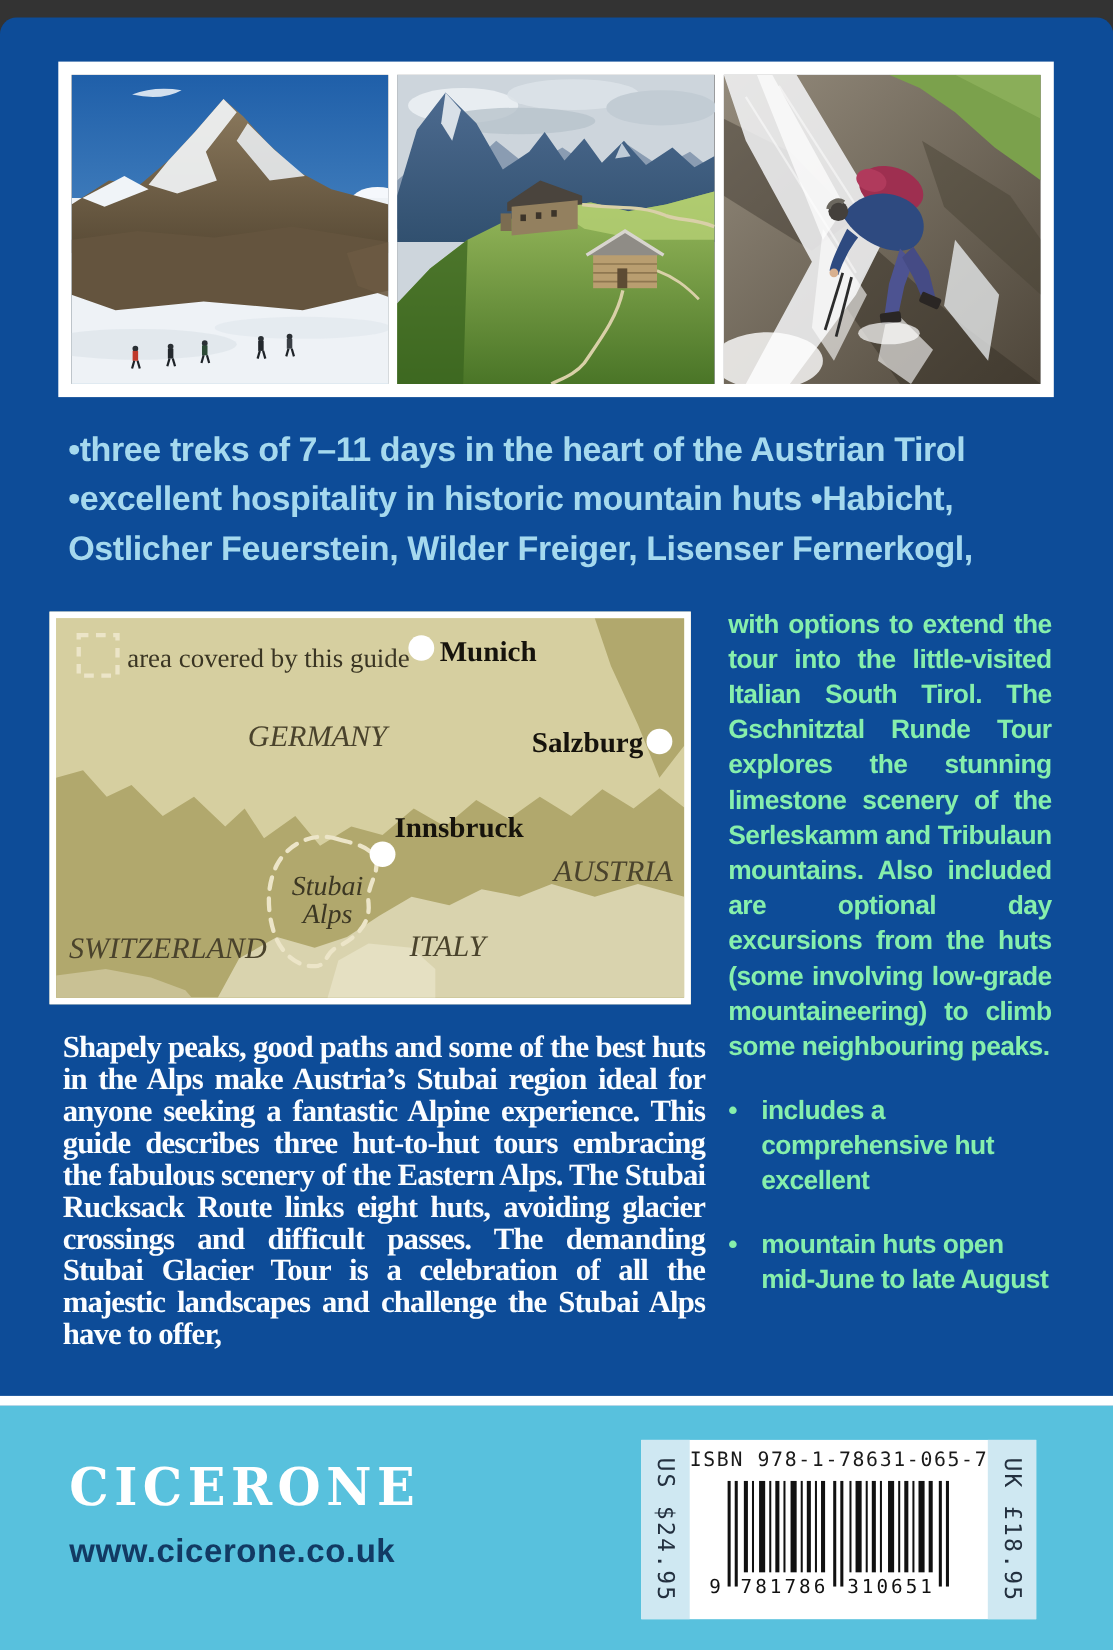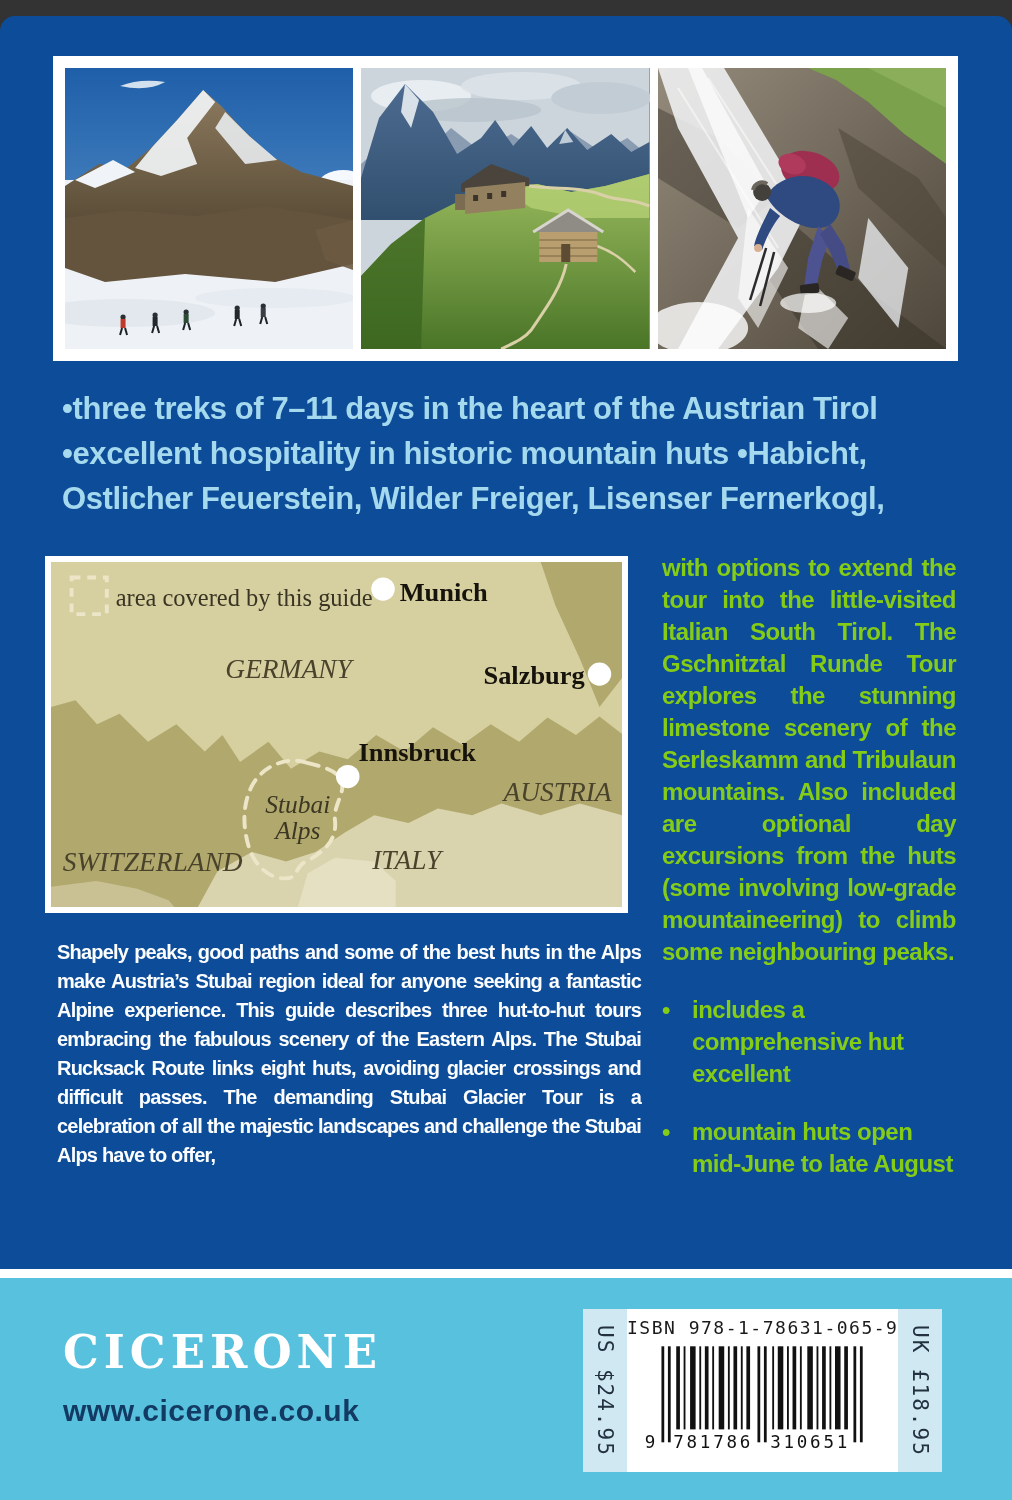--- a/index.html
+++ b/index.html
@@ -29,26 +29,26 @@
     background:#d6cfa0;border:6px solid #ffffff;
   }
   .map-frame svg{display:block;width:100%;height:100%;}
   .map-country{font-family:"Liberation Serif",serif;font-style:italic;font-size:28px;fill:#4a432c;}
   .map-city{font-family:"Liberation Serif",serif;font-weight:bold;font-size:27px;fill:#16130c;}
   .map-legend{font-family:"Liberation Serif",serif;font-size:25px;fill:#3a3523;}
   .map-region{font-family:"Liberation Serif",serif;font-style:italic;font-size:26px;fill:#3c3723;}
   
   .left-paragraph{
     position:absolute;left:57px;top:922px;width:584px;
-    color:#fbfdff;font-size:20px;font-weight:bold;line-height:29px;
-    letter-spacing:-0.8px;text-align:justify;
+    color:#fbfdff;font-size:28px;font-weight:bold;line-height:29px;
+    letter-spacing:-0.8px;text-align:justify;font-family:Liberation Serif, serif;
   }
   .right-col{
     position:absolute;left:662px;top:536px;width:294px;
-    color:#84cc16;font-size:24px;font-weight:bold;line-height:32px;
+    color:#86efac;font-size:24px;font-weight:bold;line-height:32px;
     letter-spacing:-0.5px;
   }
   .right-paragraph{text-align:justify;}
   .right-bullets{margin-top:26px;}
   .rbullet{display:flex;margin-bottom:26px;}
   .rbullet .dot{width:30px;flex:0 0 30px;}
   
   .divider-line{position:absolute;left:0;top:1253px;width:1012px;height:9px;background:#ffffff;}
   .footer-band{position:absolute;left:0;top:1262px;width:1012px;height:238px;background:#58c1dd;}
   .logo{
@@ -294,21 +294,21 @@
 
   <div class="divider-line"></div>
   <div class="footer-band"></div>
 
   <div class="logo">CICERONE</div>
   <div class="website">www.cicerone.co.uk</div>
 
   <div class="barcode-panel">
     <div class="price-strip">US $24.95</div>
     <div class="barcode-center">
-      <div class="isbn">ISBN 978-1-78631-065-9</div>
+      <div class="isbn">ISBN 978-1-78631-065-7</div>
       <svg width="240" height="112" viewBox="0 0 260 112">
         <g fill="#111111">
 
           <rect x="20" y="0" width="3" height="104"></rect>
             <rect x="27" y="0" width="3" height="104"></rect>
 
           <rect x="36" y="0" width="4" height="90"></rect>
             <rect x="44" y="0" width="2" height="90"></rect>
           <rect x="51" y="0" width="6" height="90"></rect>
             <rect x="61" y="0" width="2" height="90"></rect>

